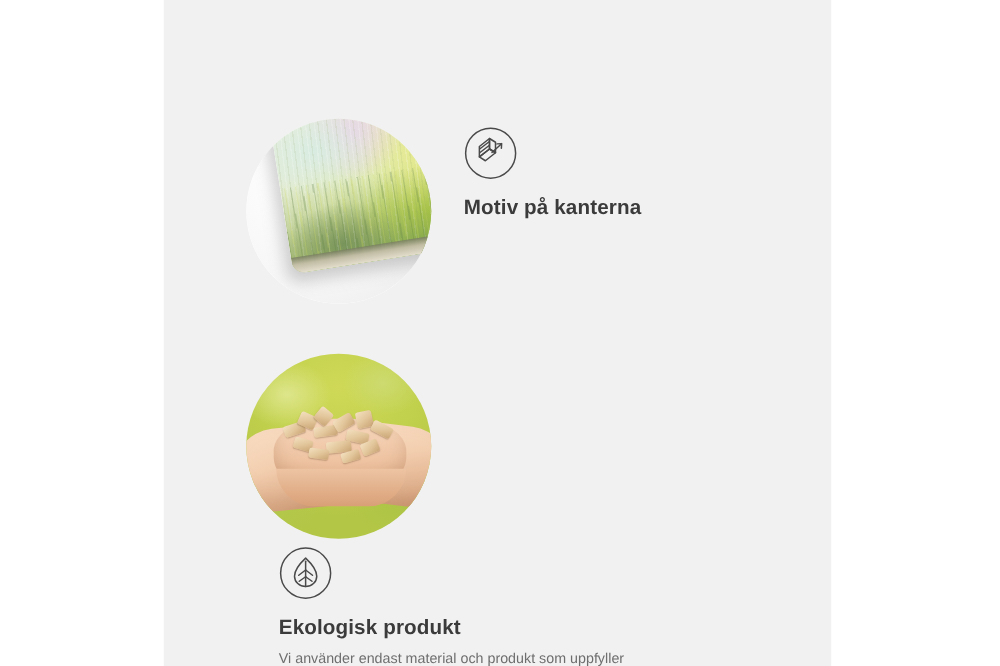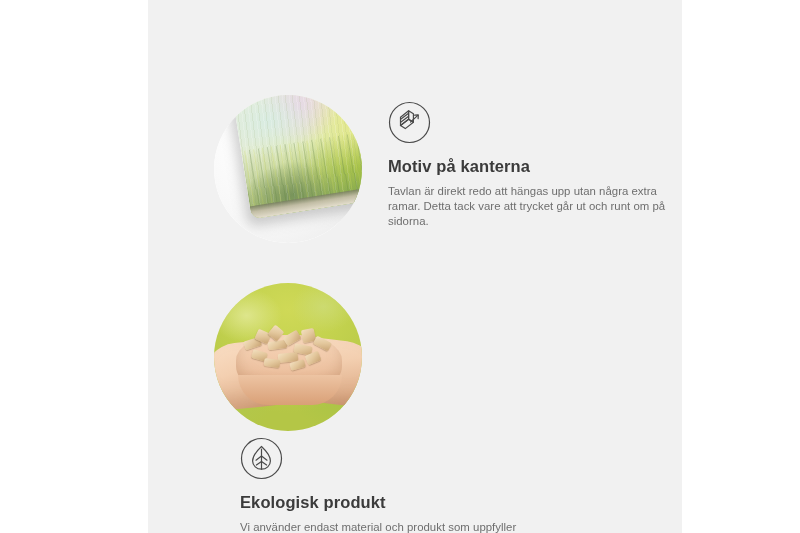--- a/index.html
+++ b/index.html
@@ -18,21 +18,21 @@
   .page {
     position: relative;
     width: 800px;
     height: 533px;
     background: #ffffff;
   }
 
   
   .panel {
     position: absolute;
-    left: 148px;
+    left: 131px;
     top: 0;
     width: 534px;
     height: 533px;
     background: #f1f1f1;
   }
 
   
   .feature {
     position: absolute;
     display: flex;
@@ -247,21 +247,20 @@
               <path d="M13.0 21.0 L20.3 15.4"></path>
               <path d="M13.0 18.0 L20.3 12.4"></path>
               <path d="M22.6 21.0 L29.8 14.4"></path>
               <path d="M26.6 14.1 L30.3 13.9 L30.1 17.6"></path>
             </g>
           </svg>
         </span>
 
         <p class="feature-title">Motiv på kanterna</p>
 
-        <p class="feature-desc">Tavlan är direkt redo att hängas upp utan några extra ramar. Detta tack vare att trycket går ut och runt om på sidorna.</p>
       </div>
     </div>
 
     <div class="feature feature-bottom">
 
       <div class="media media-hands">
         <div class="grass-blur"></div>
         <div class="hand hand-left"></div>
         <div class="hand hand-right"></div>
         <div class="palm-cup"></div>

